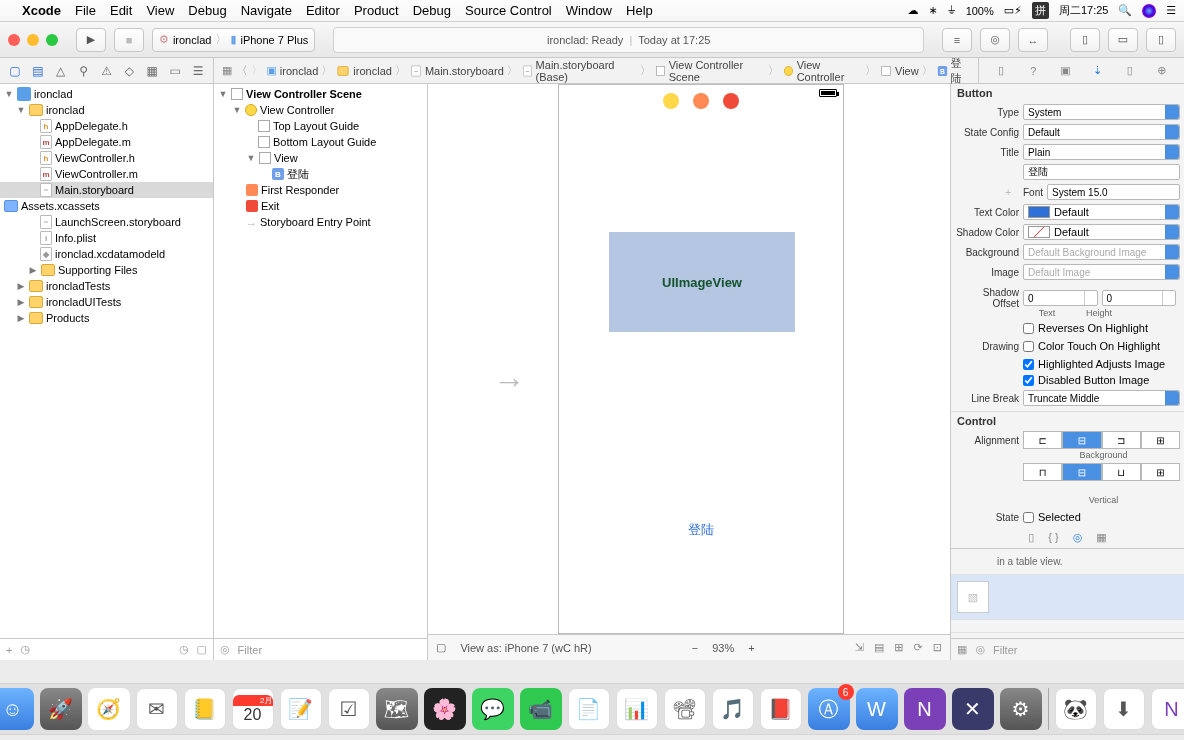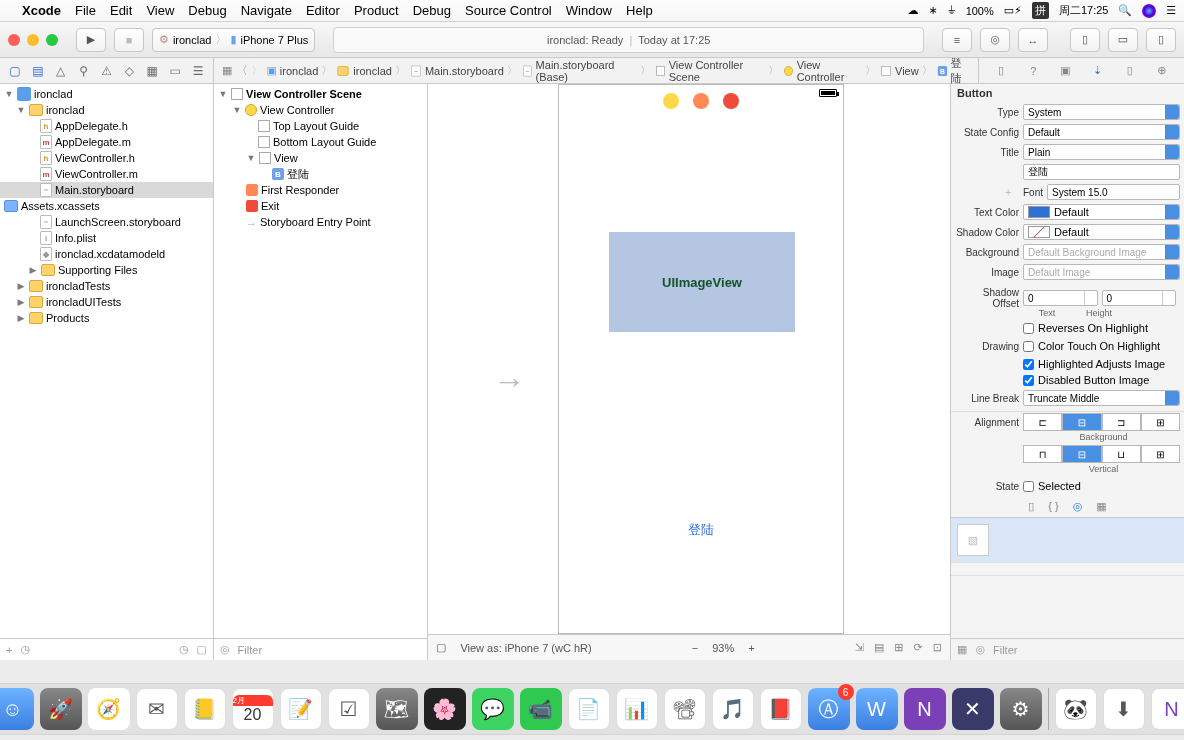--- a/index.html
+++ b/index.html
@@ -456,55 +456,59 @@
       </div>
     <div class="chk" style="padding-left:72px;">
         <input type="checkbox" checked="" style="">
         <span>Disabled Button Image</span>
       </div>
     <div class="irow">
         <span class="lbl">Line Break</span>
         <div class="fld sel">Truncate Middle</div>
       </div>
     <div style="height:4px;border-bottom:1px solid #ddd;"></div>
+    <div class="section">Control</div>
     <div class="irow">
         <span class="lbl">Alignment</span>
       <div style="flex:1;display:flex;">
         <div class="alignbtn">⊏</div>
         <div class="alignbtn active">⊟</div>
         <div class="alignbtn">⊐</div>
         <div class="alignbtn">⊞</div>
       </div>
     </div>
     <div class="sublbl" style="padding-left:72px;">Background</div>
     <div class="irow">
         <span class="lbl"></span>
       <div style="flex:1;display:flex;">
         <div class="alignbtn">⊓</div>
         <div class="alignbtn active">⊟</div>
         <div class="alignbtn">⊔</div>
         <div class="alignbtn">⊞</div>
       </div>
     </div>
-    <div class="sublbl" style="padding-left:72px;">Vertical</div>
+    <div class="sublbl" style="padding-left:72px;margin-top:13px;">Vertical</div>
     <div class="irow">
         <span class="lbl">State</span>
         <div class="chk">
           <input type="checkbox" style="">
           <span>Selected</span>
         </div>
       </div>
     <div style="display:flex;justify-content:center;gap:14px;padding:4px 0;color:#888;">
       <span>▯</span>
       <span>{ }</span>
       <span style="color:#1978e5;">◎</span>
       <span>▦</span>
     </div>
 
     <div class="lib">
+      <div class="libitem">
+        <div class="libtext" style="padding-left:40px;">in a table view.</div>
+      </div>
       <div class="libitem sel">
         <div class="libicon">▧</div>
       </div>
       <div class="libitem">
         
         
       </div>
 
     </div>
     <div class="libfoot">
@@ -516,21 +520,21 @@
 </div>
 
 <div class="dock">
   <div class="dockbg">
     <div class="dockicon face">☺</div>
     <div class="dockicon grey">🚀</div>
     <div class="dockicon safari">🧭</div>
     <div class="dockicon white">✉</div>
     <div class="dockicon white">📒</div>
     <div class="dockicon white" style="flex-direction:column;">
-        <div style="background:#ff3b30;color:#fff;font-size:8px;width:100%;text-align:left;border-radius:6px 6px 0 0;">2月</div>
+        <div style="background:#ff3b30;color:#fff;font-size:8px;width:100%;text-align:right;border-radius:6px 6px 0 0;">2月</div>
         <div style="color:#333;font-size:16px;">20</div>
       </div>
     <div class="dockicon white">📝</div>
     <div class="dockicon white">☑</div>
     <div class="dockicon grey">🗺</div>
     <div class="dockicon" style="background:#222;">🌸</div>
     <div class="dockicon" style="background:#3dd463;">💬</div>
     <div class="dockicon" style="background:#2fc94f;">📹</div>
     <div class="dockicon white">📄</div>
     <div class="dockicon white">📊</div>

